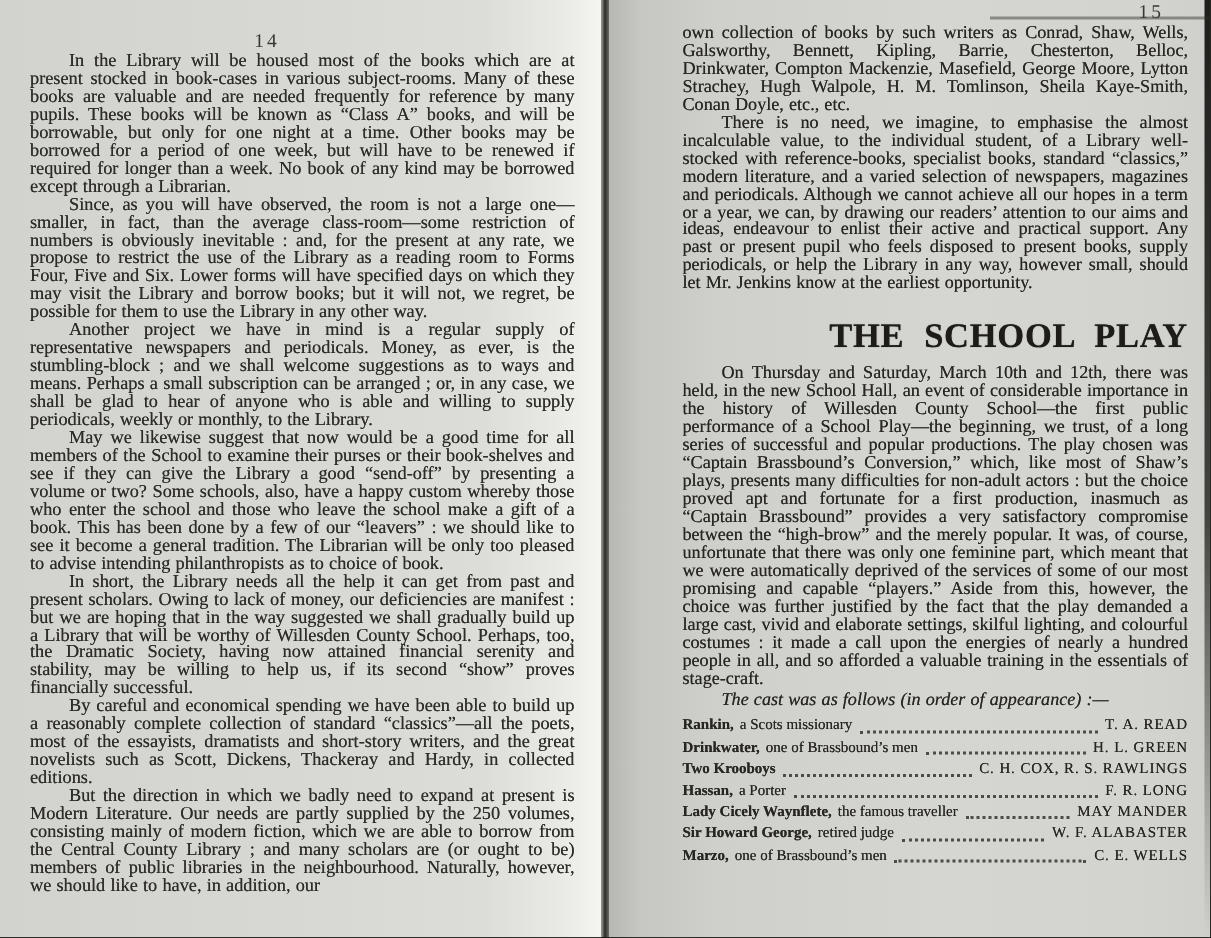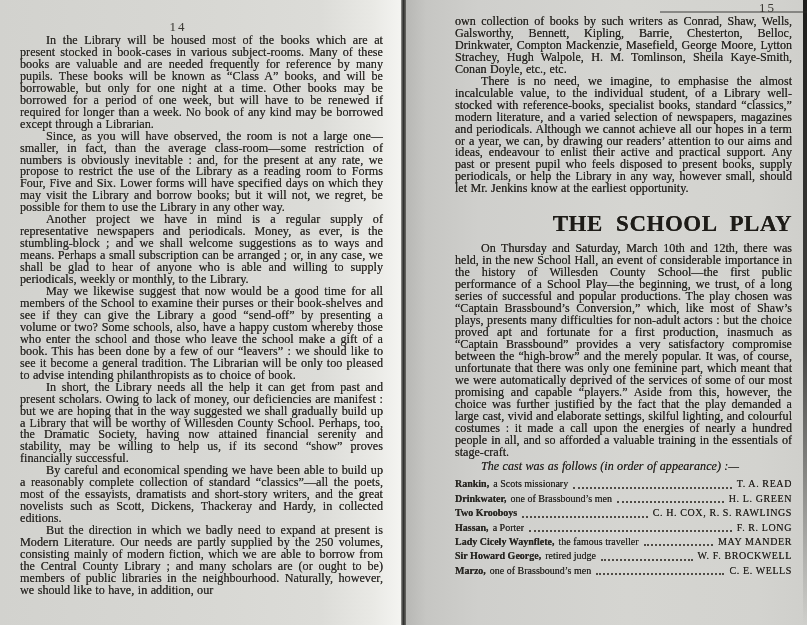--- a/index.html
+++ b/index.html
@@ -154,21 +154,21 @@
           <span class="cast-name">Lady Cicely Waynflete,</span>
           <span class="cast-role">the famous traveller</span>
           <span class="leader"></span>
           <span class="cast-actor">MAY MANDER</span>
         </div>
 
         <div class="cast-row">
           <span class="cast-name">Sir Howard George,</span>
           <span class="cast-role">retired judge</span>
           <span class="leader"></span>
-          <span class="cast-actor">W. F. BROCKWELL</span>
+          <span class="cast-actor">W. F. ALABASTER</span>
         </div>
 
         <div class="cast-row">
           <span class="cast-name">Marzo,</span>
           <span class="cast-role">one of Brassbound’s men</span>
           <span class="leader"></span>
           <span class="cast-actor">C. E. WELLS</span>
         </div>
 
       </div>

